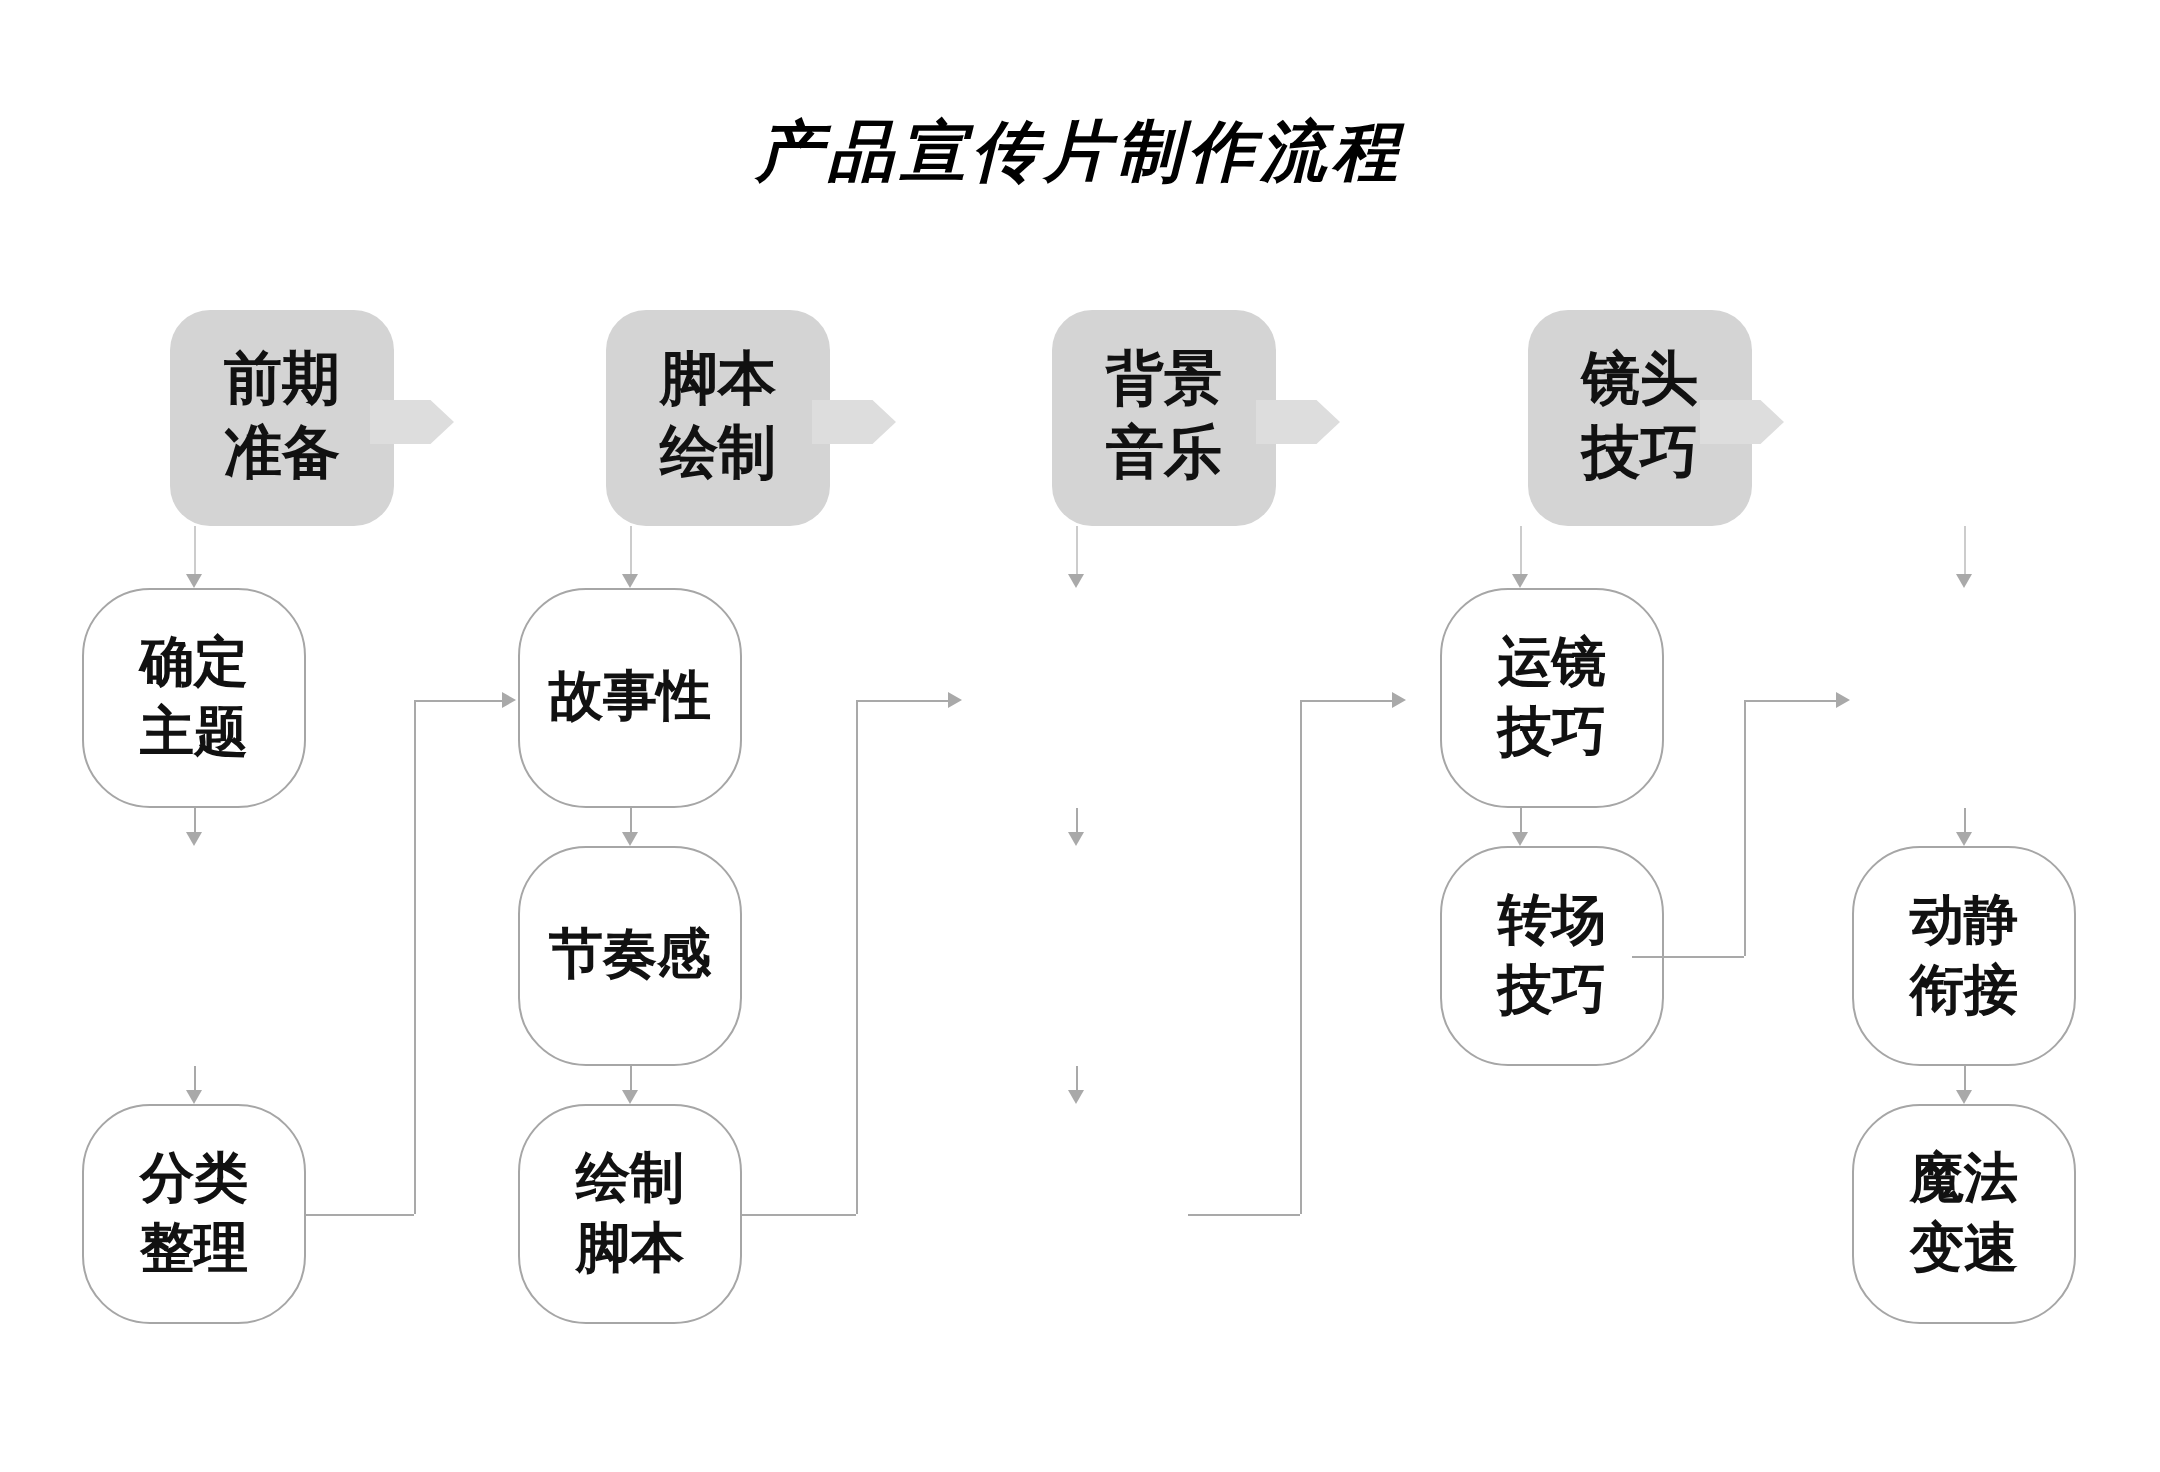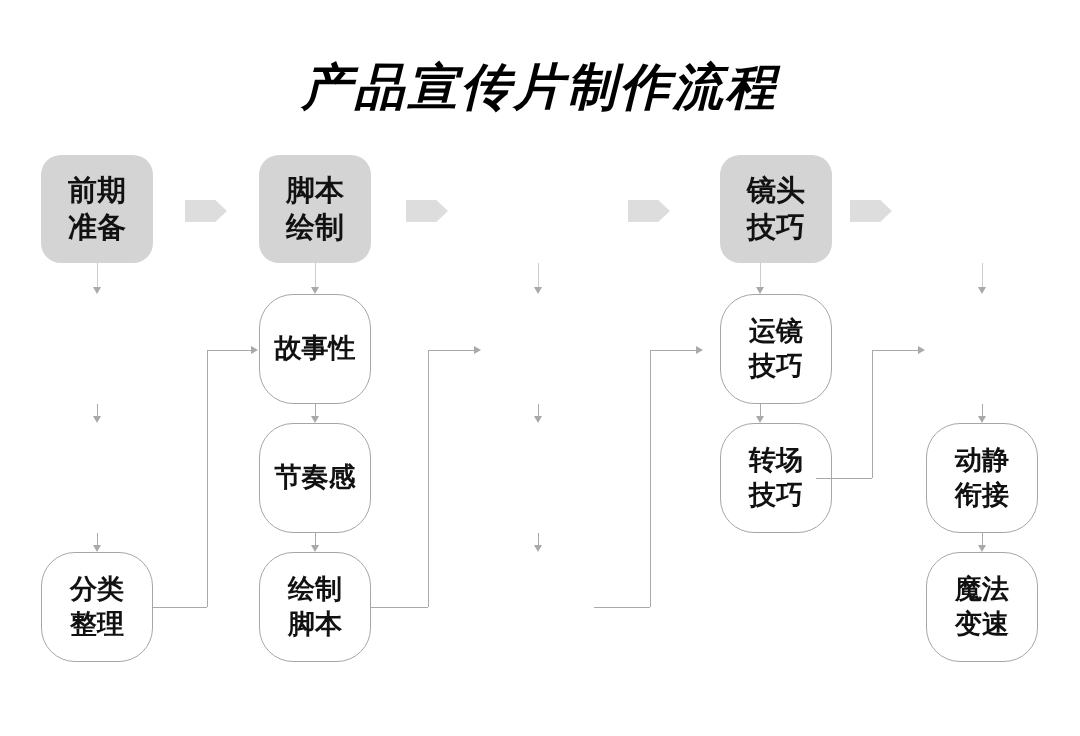--- a/index.html
+++ b/index.html
@@ -11,29 +11,30 @@
     --connector-light:#cccccc;
     --chevron:#dddddd;
   }
   html,body{margin:0;padding:0;background:#fff;}
   .canvas{
     position:relative;width:1080px;height:736px;background:var(--bg);
     font-family:"Liberation Sans","DejaVu Sans",sans-serif;overflow:hidden;
   }
   .title{
     position:absolute;left:0;right:0;top:54px;text-align:center;
-    font-size:50px;font-weight:900;font-style:italic;letter-spacing:3px;
+    font-size:33px;font-weight:900;font-style:italic;letter-spacing:3px;
     color:#000;
   }
   .header-box{
     position:absolute;top:155px;width:112px;height:108px;
     background:var(--header-fill);border-radius:20px;
     display:flex;align-items:center;justify-content:center;text-align:center;
     font-size:29px;font-weight:800;line-height:1.26;color:var(--ink);
     white-space:pre-line;
+    margin-left:44px;
   }
   .node{
     position:absolute;width:112px;height:110px;background:#fff;
     border:1px solid var(--node-border);border-radius:34px;box-sizing:border-box;
     display:flex;align-items:center;justify-content:center;text-align:center;
     font-size:27px;font-weight:700;line-height:1.3;color:var(--ink);
     white-space:pre-line;
   }
   .c1{left:41px}.c2{left:259px}.c3{left:482px}.c4{left:720px}.c5{left:926px}
   .r1{top:294px}.r2{top:423px}.r3{top:552px}
@@ -63,28 +64,32 @@
 <body>
 
 <div class="canvas">
 
   <div class="title">产品宣传片制作流程</div>
 
   <div class="header-box c1">前期
 准备</div>
   <div class="header-box c2">脚本
 绘制</div>
+  <div class="header-box c3">背景
+音乐</div>
   <div class="header-box c4">镜头
 技巧</div>
 
   <div class="chev" style="left:185px"></div>
   <div class="chev" style="left:406px"></div>
   <div class="chev" style="left:628px"></div>
   <div class="chev" style="left:850px"></div>
 
+  <div class="node c1 r1">确定
+主题</div>
   <div class="node c2 r1">故事性</div>
 
   <div class="node c1 r3">分类
 整理</div>
   <div class="node c2 r2">节奏感</div>
   <div class="node c2 r3">绘制
 脚本</div>
 
 
   <div class="node c4 r1">运镜

